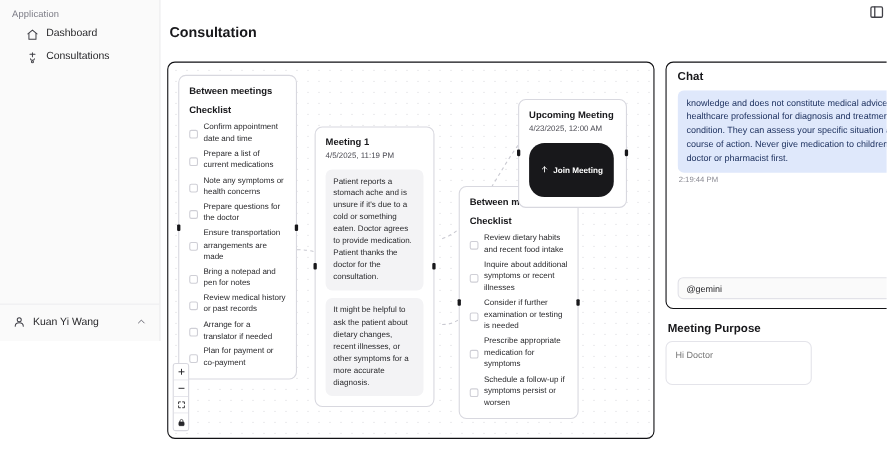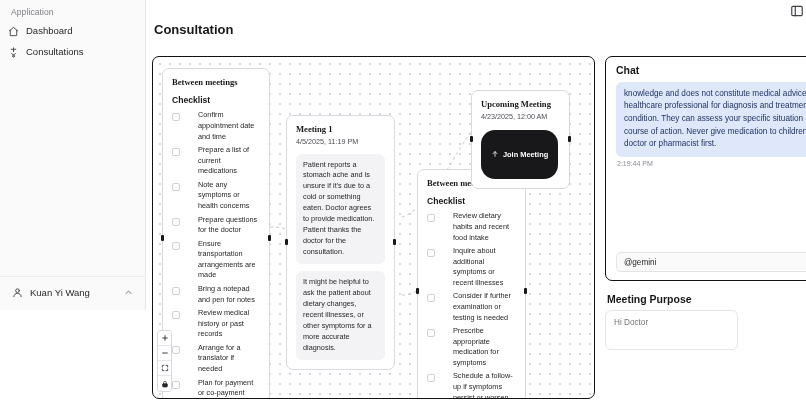--- a/index.html
+++ b/index.html
@@ -19,21 +19,21 @@
     background: #fafafa;
     border-right: 1px solid #e7e7ea;
     display: flex; flex-direction: column;
     flex: 0 0 146px;
   }
   .sidebar-group-label {
     font-size: 8.5px; color: #7c7c86;
     padding: 7px 10px 4px 11px;
     letter-spacing: .1px;
   }
-  .nav-list { padding: 0 2px; }
+  .nav-list { padding: 0 18px; }
   .nav-item {
     display: flex; align-items: center; gap: 7px;
     padding: 5px 6px; border-radius: 5px;
     font-size: 9.5px; color: #27272a; cursor: pointer;
     line-height: 1.1;
   }
   .nav-ico { width: 11px; height: 11px; display: inline-flex; align-items: center; justify-content: center; flex: 0 0 11px; }
   .nav-ico svg { width: 11px; height: 11px; display: block; }
   .sidebar-spacer { flex: 1 1 auto; }
   .sidebar-footer {
@@ -79,26 +79,26 @@
     overflow: hidden;
   }
 
   .node {
     position: absolute;
     background: #ffffff;
     border: 1px solid #d8d8df;
     border-radius: 7px;
     padding: 8px 9px 9px 9px;
   }
-  .node-title { font-size: 8.6px; font-weight: bold; color: #18181b; line-height: 1.3; font-family: Liberation Serif, serif; }
+  .node-title { font-size: 8.6px; font-weight: bold; color: #18181b; line-height: 1.3; }
   .node-sub { font-size: 7.2px; color: #4b4b53; margin-top: 2px; line-height: 1.3; }
   .node-heading2 { font-size: 8.6px; font-weight: bold; color: #18181b; margin-top: 7px; line-height: 1.3; }
 
   .check-list { margin-top: 4px; display: flex; flex-direction: column; gap: 3px; }
-  .check-item { display: flex; gap: 18px; align-items: flex-start; cursor: pointer; }
+  .check-item { display: flex; gap: 5px; align-items: center; cursor: pointer; }
   .cbox {
     width: 8px; height: 8px; flex: 0 0 8px; margin-top: 3px;
     border: 1px solid #cfcfd6; border-radius: 2px; background: #fff;
     position: relative;
   }
   .cbox.checked { background: #18181b; border-color: #18181b; }
   .cbox.checked::after {
     content: ""; position: absolute; left: 2px; top: 1px;
     width: 2.5px; height: 4.5px;
     border: solid #fff; border-width: 0 1.2px 1.2px 0;

